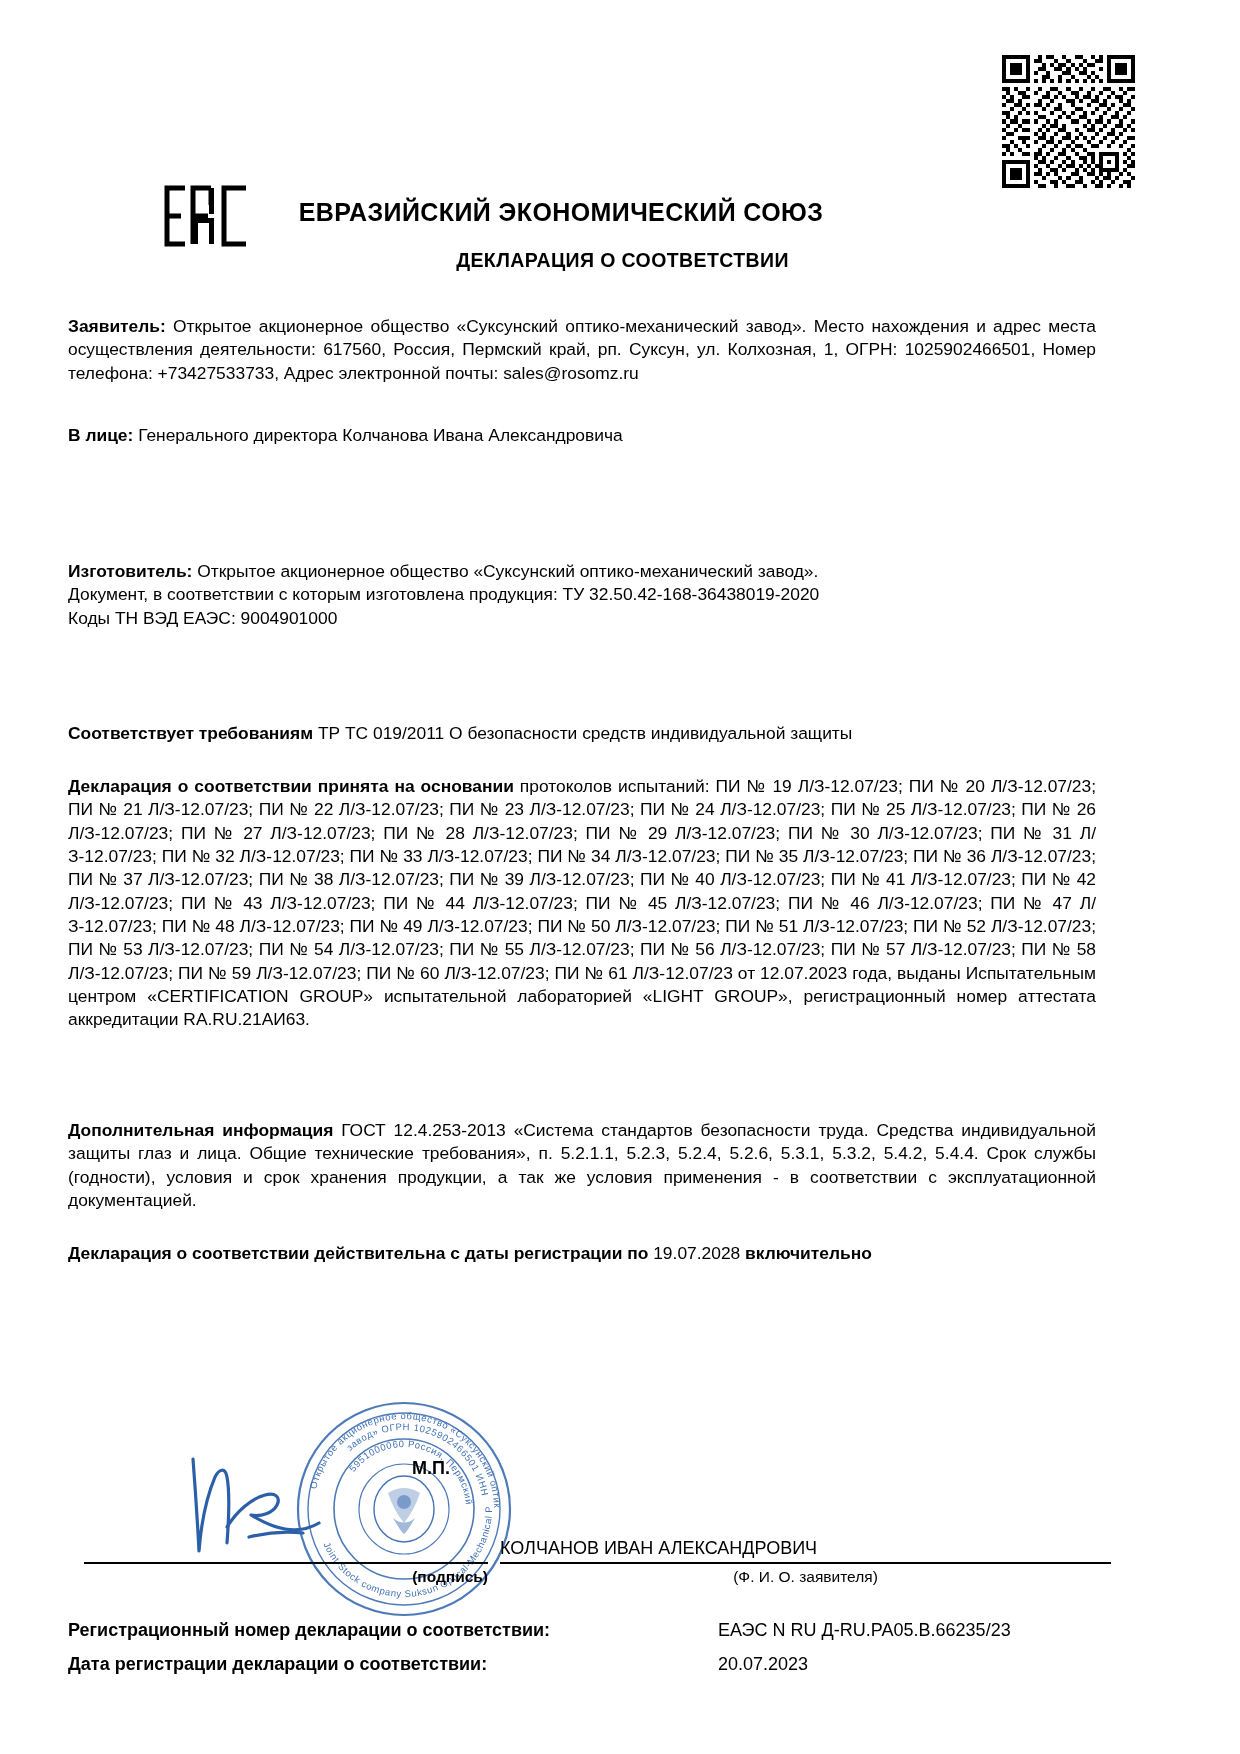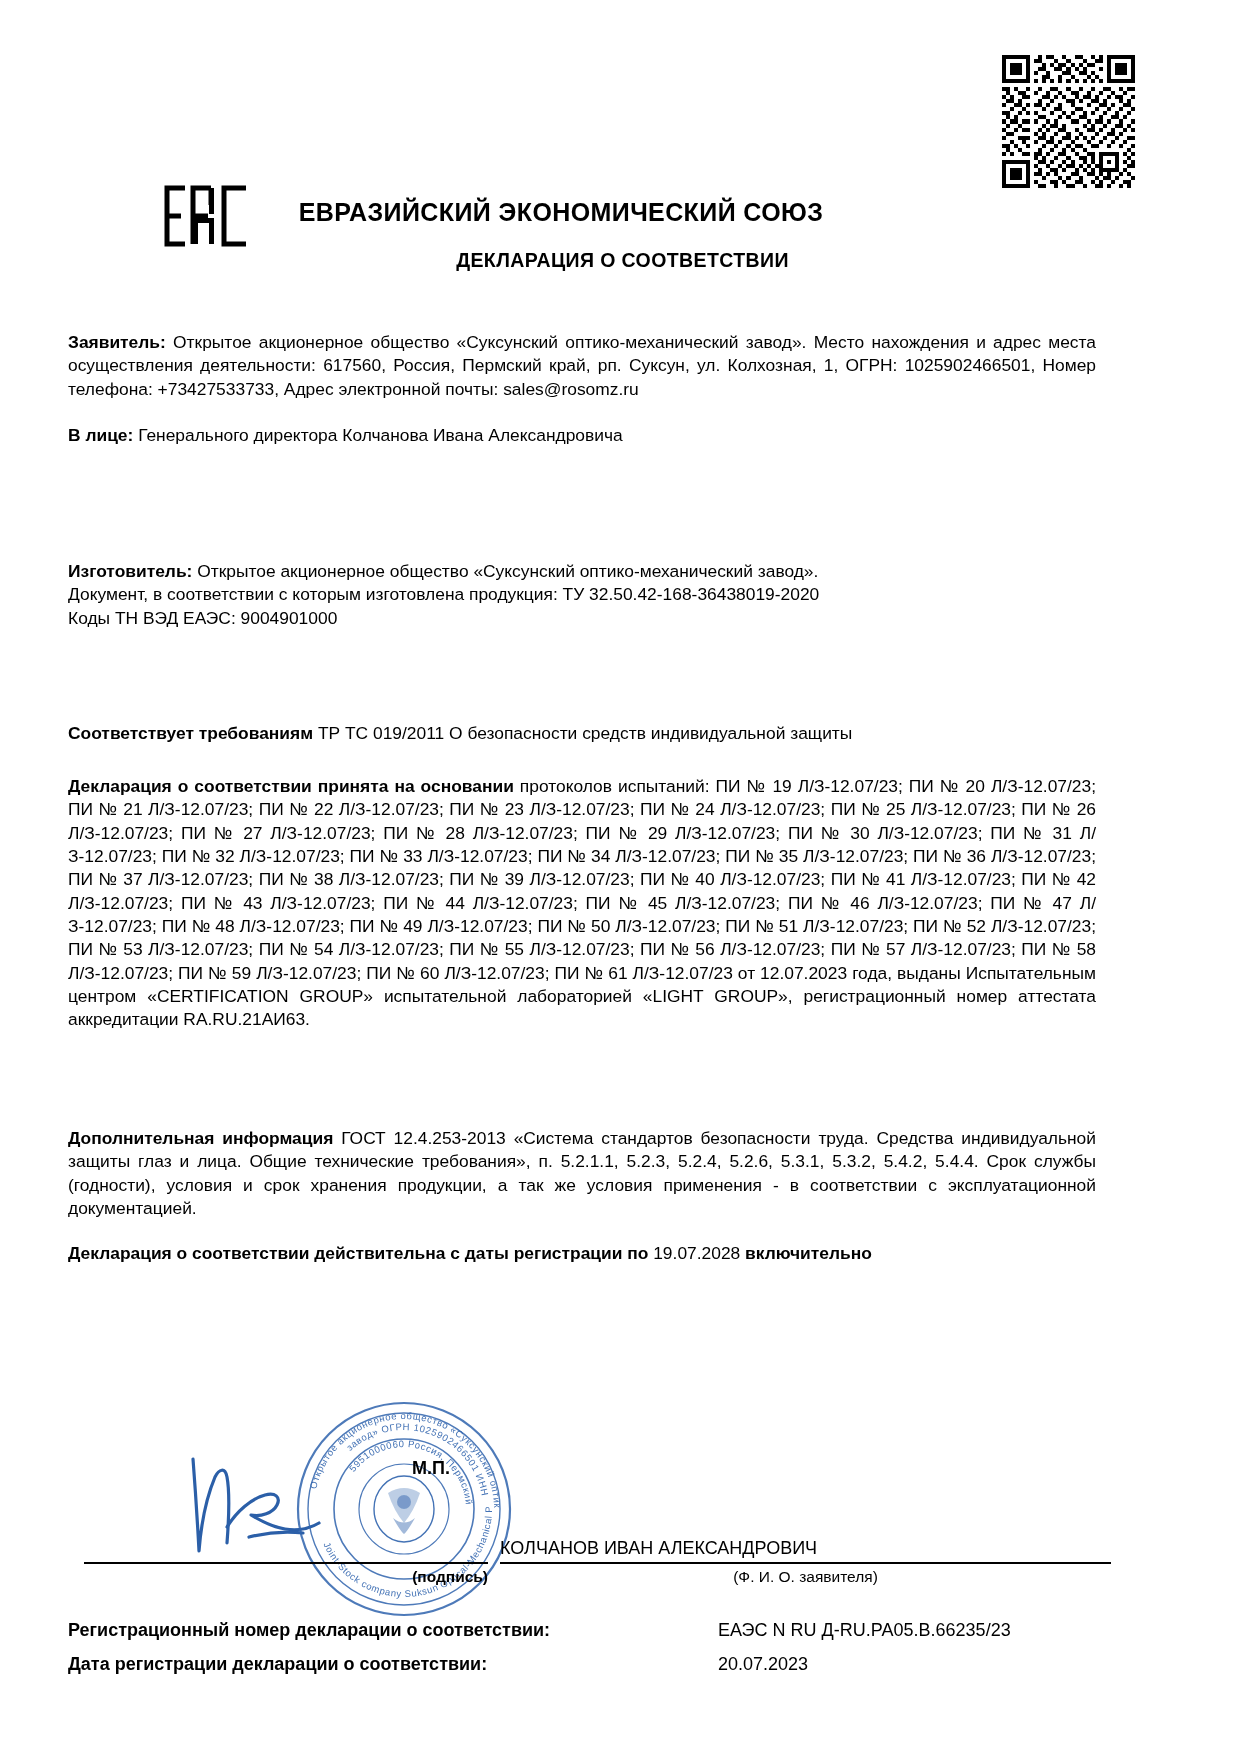--- a/index.html
+++ b/index.html
@@ -72,27 +72,27 @@
     position: absolute;
     left: 68px;
     width: 1028px;
     font-size: 17.4px;
     line-height: 1.34;
   }
   .blk { margin-bottom: 0; }
   .just { text-align: justify; text-justify: inter-word; }
   b, .b { font-weight: bold; }
 
-  .blk-applicant { top: 315px; margin-top: 16px; }
+  .blk-applicant { top: 315px; }
   .blk-inface    { top: 424px; }
   .blk-declares  { top: 460px; }
   .blk-maker     { top: 560px; }
   .blk-conform   { top: 722px; }
   .blk-basis     { top: 775px; }
-  .blk-addinfo   { top: 1119px; margin-top: 8px; }
+  .blk-addinfo   { top: 1119px; }
   .blk-valid     { top: 1242px; }
 
   
   .stamp {
     position: absolute;
     left: 293px;
     top: 1398px;
     width: 222px;
     height: 222px;
     pointer-events: none;

